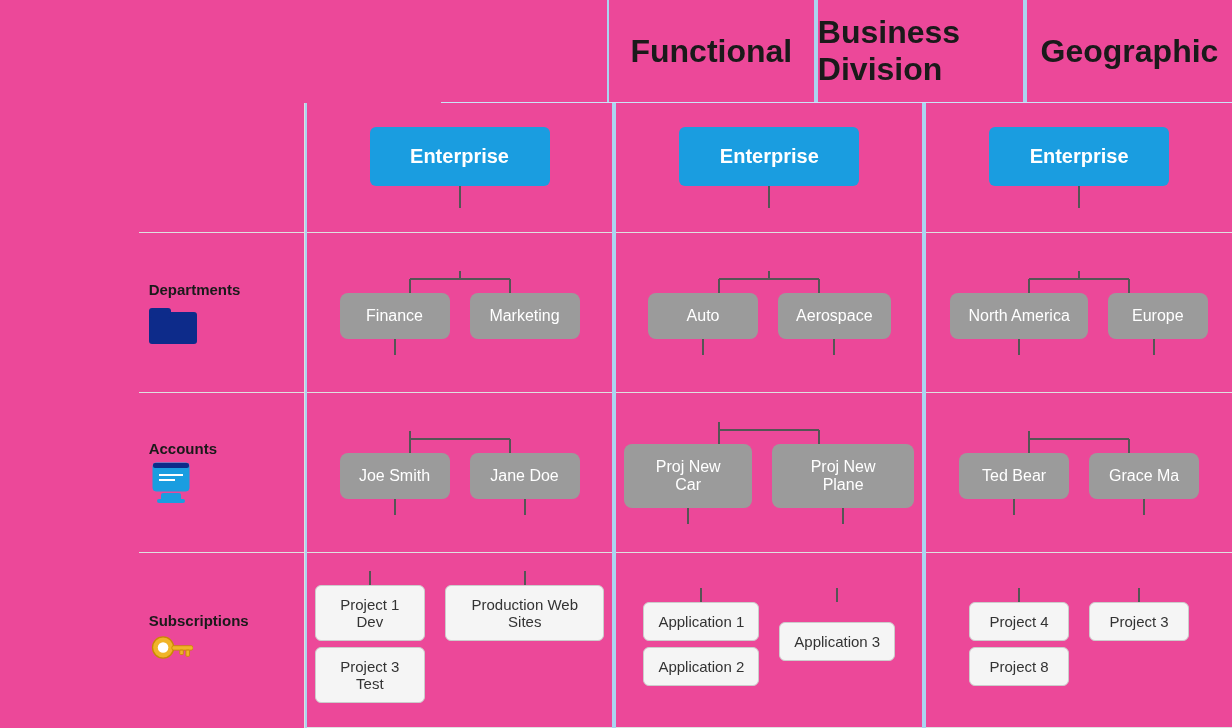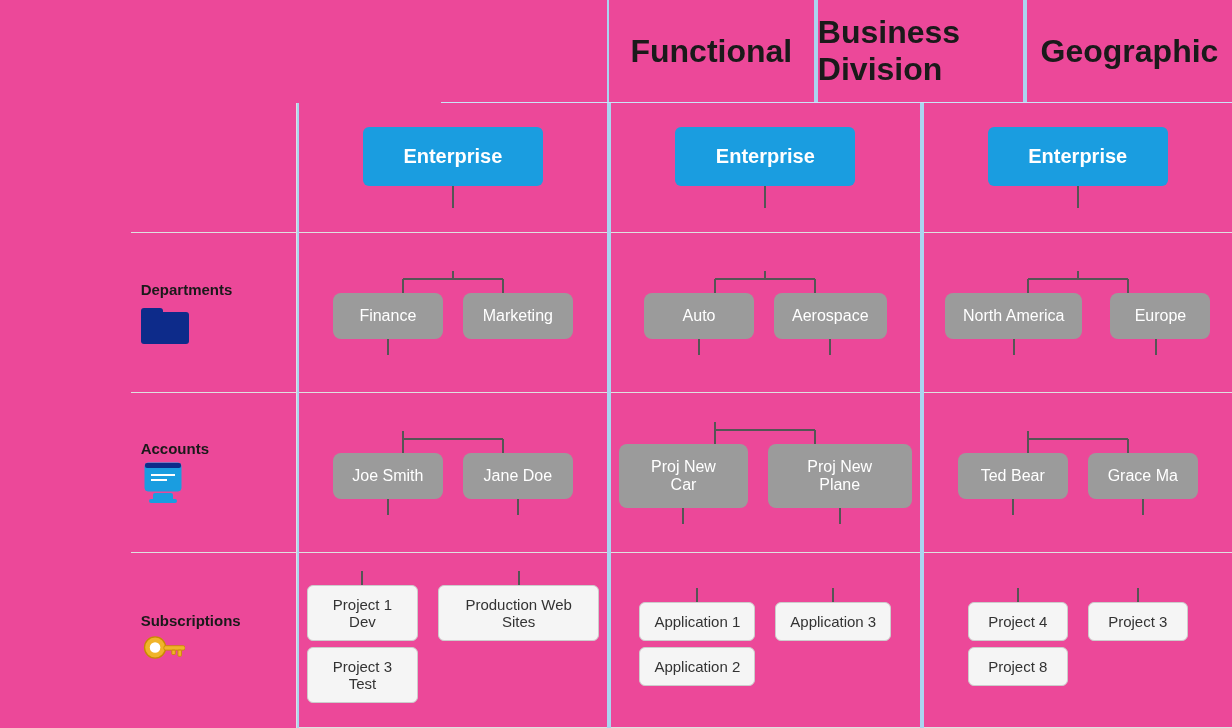--- a/index.html
+++ b/index.html
@@ -389,21 +389,21 @@
             <div style="display:flex;flex-direction:column;align-items:center;">
               <svg width="2" height="14">
                   <line x1="1" y1="0" x2="1" y2="14" stroke="#555" stroke-width="2"></line>
                 </svg>
               <div style="display:flex;flex-direction:column;gap:6px;">
                 <div class="node-light">Application 1</div>
                 <div class="node-light">Application 2</div>
               </div>
             </div>
 
-            <div style="display:flex;flex-direction:column;align-items:center;">
+            <div style="display:flex;flex-direction:column;align-items:center;gap:20px;">
               <svg width="2" height="14">
                   <line x1="1" y1="0" x2="1" y2="14" stroke="#555" stroke-width="2"></line>
                 </svg>
               <div class="node-light">Application 3</div>
             </div>
           </div>
         </div>
       </div>
 
       <div class="diagram-col" style="border-right:none;">
@@ -418,21 +418,21 @@
         </div>
 
         <div class="diagram-row row-departments">
           <div style="display:flex;flex-direction:column;align-items:center;width:100%;">
             <svg width="180" height="22">
               <line x1="90" y1="0" x2="90" y2="8" stroke="#555" stroke-width="2"></line>
               <line x1="40" y1="8" x2="140" y2="8" stroke="#555" stroke-width="2"></line>
               <line x1="40" y1="8" x2="40" y2="22" stroke="#555" stroke-width="2"></line>
               <line x1="140" y1="8" x2="140" y2="22" stroke="#555" stroke-width="2"></line>
             </svg>
-            <div style="display:flex;gap:20px;justify-content:center;">
+            <div style="display:flex;gap:12px;justify-content:center;">
               <div style="display:flex;flex-direction:column;align-items:center;">
                 <div class="node-gray" style="min-width:100px;">North America</div>
                 <svg width="2" height="16">
                     <line x1="1" y1="0" x2="1" y2="16" stroke="#555" stroke-width="2"></line>
                   </svg>
               </div>
               <div style="display:flex;flex-direction:column;align-items:center;">
                 <div class="node-gray" style="min-width:100px;margin-left:8px;">Europe</div>
                 <svg width="2" height="16">
                     <line x1="1" y1="0" x2="1" y2="16" stroke="#555" stroke-width="2"></line>

